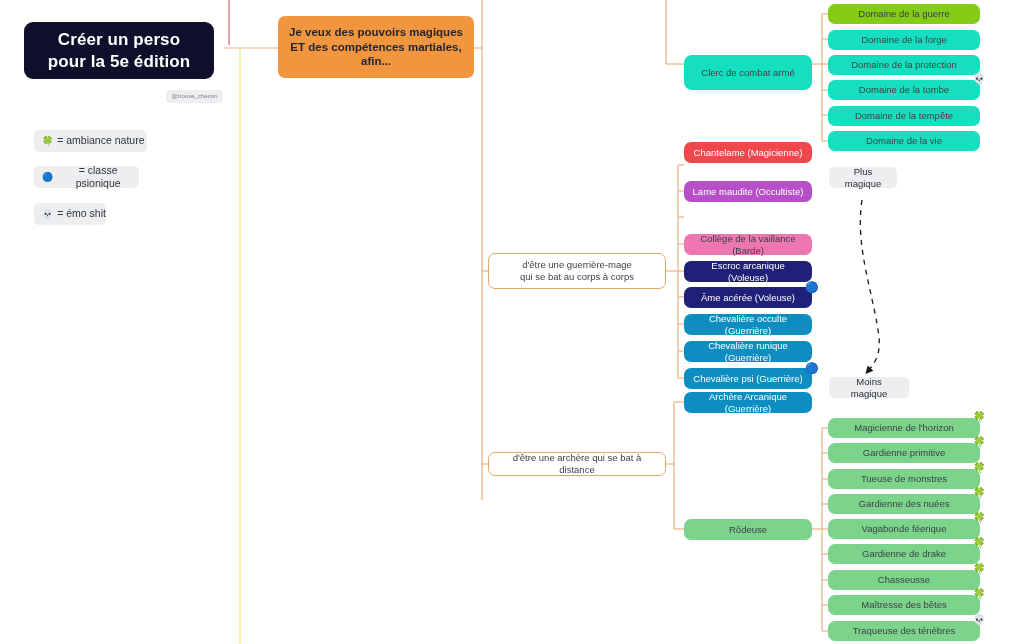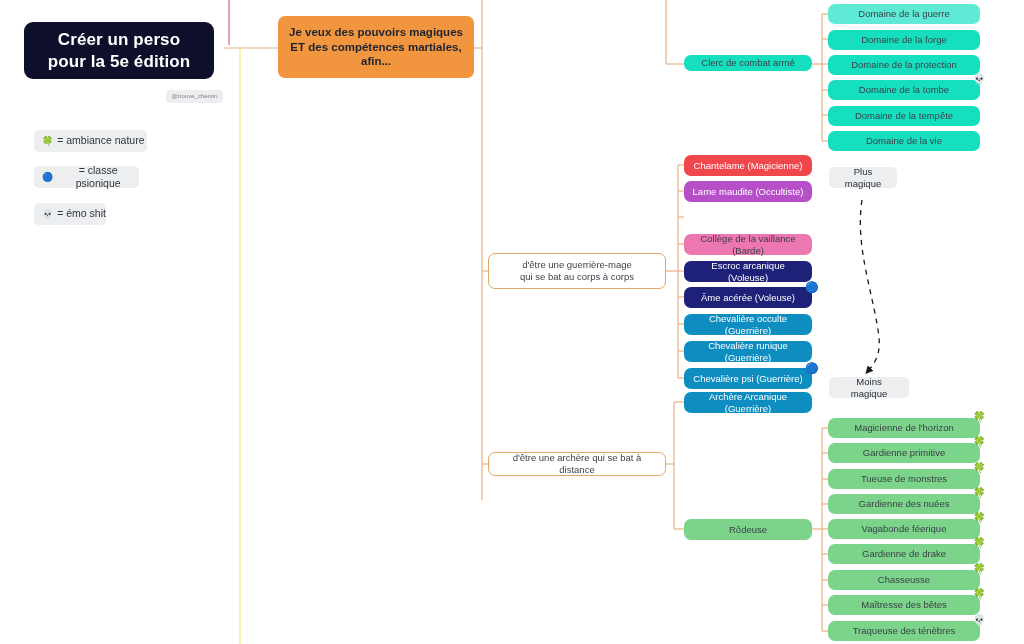--- a/index.html
+++ b/index.html
@@ -75,21 +75,21 @@
   }
   #br-guerriere-mage { left: 488px; top: 253px; width: 178px; height: 36px; }
   #br-archere        { left: 488px; top: 452px; width: 178px; height: 24px; }
 
   
   .pill {
     border-radius: 7px;
     font-size: 9.5px;
     padding: 0 6px;
   }
-  .pill-mid  { left: 684px; width: 128px; height: 16px; }
+  .pill-mid  { left: 684px; width: 128px; height: 35px; border-radius: 8px; }
   .pill-wide { left: 684px; width: 128px; height: 21px; }
   .pill-right{ left: 828px; width: 152px; height: 20px; }
 
   
   .badge {
     position: absolute;
     right: -6px; top: -6px;
     font-size: 10px;
     line-height: 1;
     pointer-events: none;
@@ -217,41 +217,41 @@
     <span>Plus magique</span>
   </div>
   <div class="node tag-grey" id="tag-moins">
     <span>Moins magique</span>
   </div>
 
   <div class="node pill pill-mid" style="top:55px;background:#16dfc0;color:#3a3f47;">
     <span>Clerc de combat armé</span>
   </div>
 
-  <div class="node pill pill-right" style="top:4px;background:#5eead4;color:#3a3f47;">
+  <div class="node pill pill-right" style="top:4px;background:#84cc16;color:#3a3f47;">
     <span>Domaine de la guerre</span>
   </div>
   <div class="node pill pill-right" style="top:30px;background:#16dfc0;color:#3a3f47;">
     <span>Domaine de la forge</span>
   </div>
   <div class="node pill pill-right" style="top:55px;background:#16dfc0;color:#3a3f47;">
     <span>Domaine de la protection</span>
   </div>
   <div class="node pill pill-right" style="top:80px;background:#16dfc0;color:#3a3f47;">
     <span>Domaine de la tombe</span>
     <span class="badge">💀</span>
   </div>
   <div class="node pill pill-right" style="top:106px;background:#16dfc0;color:#3a3f47;">
     <span>Domaine de la tempête</span>
   </div>
   <div class="node pill pill-right" style="top:131px;background:#16dfc0;color:#3a3f47;">
     <span>Domaine de la vie</span>
   </div>
 
-  <div class="node pill pill-wide" style="top:155px;background:#f0474d;color:#ffffff;">
+  <div class="node pill pill-wide" style="top:142px;background:#f0474d;color:#ffffff;">
     <span>Chantelame (Magicienne)</span>
   </div>
   <div class="node pill pill-wide" style="top:181px;background:#b64fc8;color:#ffffff;">
     <span>Lame maudite (Occultiste)</span>
   </div>
   <div class="node pill pill-wide" style="top:234px;background:#ed77b0;color:#3a3f47;">
     <span>Collège de la vaillance (Barde)</span>
   </div>
   <div class="node pill pill-wide" style="top:261px;background:#1f2178;color:#ffffff;">
     <span>Escroc arcanique (Voleuse)</span>

